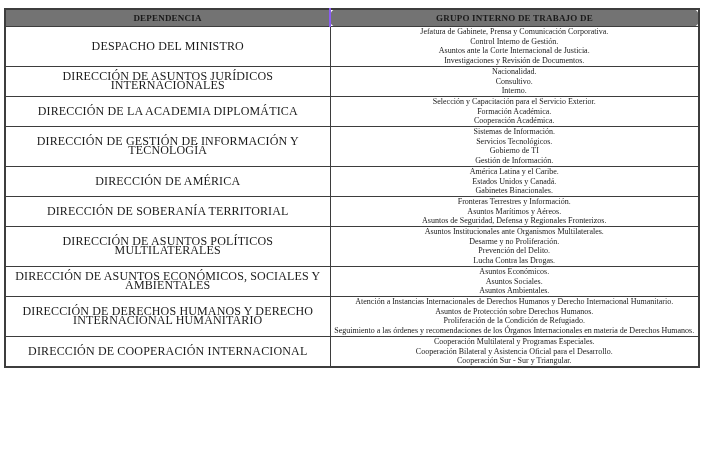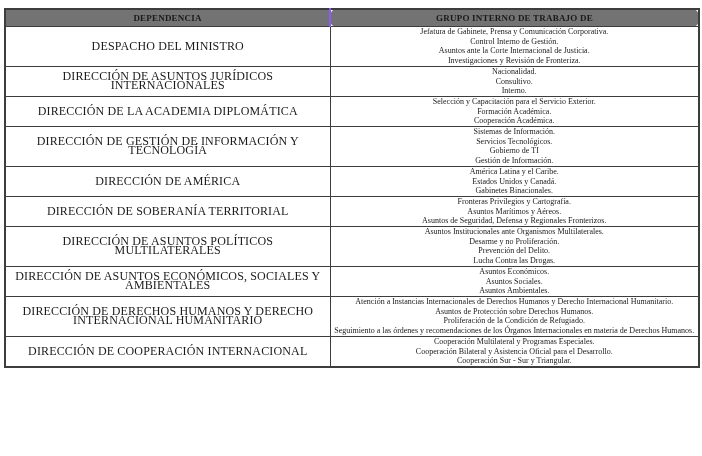--- a/index.html
+++ b/index.html
@@ -77,21 +77,21 @@
         <th class="grupo-header">GRUPO INTERNO DE TRABAJO DE</th>
       </tr>
     </thead>
     <tbody id="rows">
   <tr>
     <td class="dependencia-cell">DESPACHO DEL MINISTRO</td>
     <td class="grupos-cell">
             <div class="grupo-line">Jefatura de Gabinete, Prensa y Comunicación Corporativa.</div>
             <div class="grupo-line">Control Interno de Gestión.</div>
             <div class="grupo-line">Asuntos ante la Corte Internacional de Justicia.</div>
-            <div class="grupo-line">Investigaciones y Revisión de Fronteriza.</div>
+            <div class="grupo-line">Investigaciones y Revisión de Documentos.</div>
           </td>
   </tr>
 
 
   <tr>
     <td class="dependencia-cell">DIRECCIÓN DE ASUNTOS JURÍDICOS INTERNACIONALES</td>
     <td class="grupos-cell">
             <div class="grupo-line">Nacionalidad.</div>
             <div class="grupo-line">Consultivo.</div>
             <div class="grupo-line">Interno.</div>
@@ -125,21 +125,21 @@
             <div class="grupo-line">Estados Unidos y Canadá.</div>
             <div class="grupo-line">Gabinetes Binacionales.</div>
           </td>
   </tr>
 
 
 
   <tr>
     <td class="dependencia-cell">DIRECCIÓN DE SOBERANÍA TERRITORIAL</td>
     <td class="grupos-cell">
-            <div class="grupo-line">Fronteras Privilegios y Cartografía.</div>
+            <div class="grupo-line">Fronteras Terrestres y Información.</div>
             <div class="grupo-line">Asuntos Marítimos y Aéreos.</div>
             <div class="grupo-line">Asuntos de Seguridad, Defensa y Regionales Fronterizos.</div>
           </td>
   </tr>
 
   <tr>
     <td class="dependencia-cell">DIRECCIÓN DE ASUNTOS POLÍTICOS MULTILATERALES</td>
     <td class="grupos-cell">
             <div class="grupo-line">Asuntos Institucionales ante Organismos Multilaterales.</div>
             <div class="grupo-line">Desarme y no Proliferación.</div>

